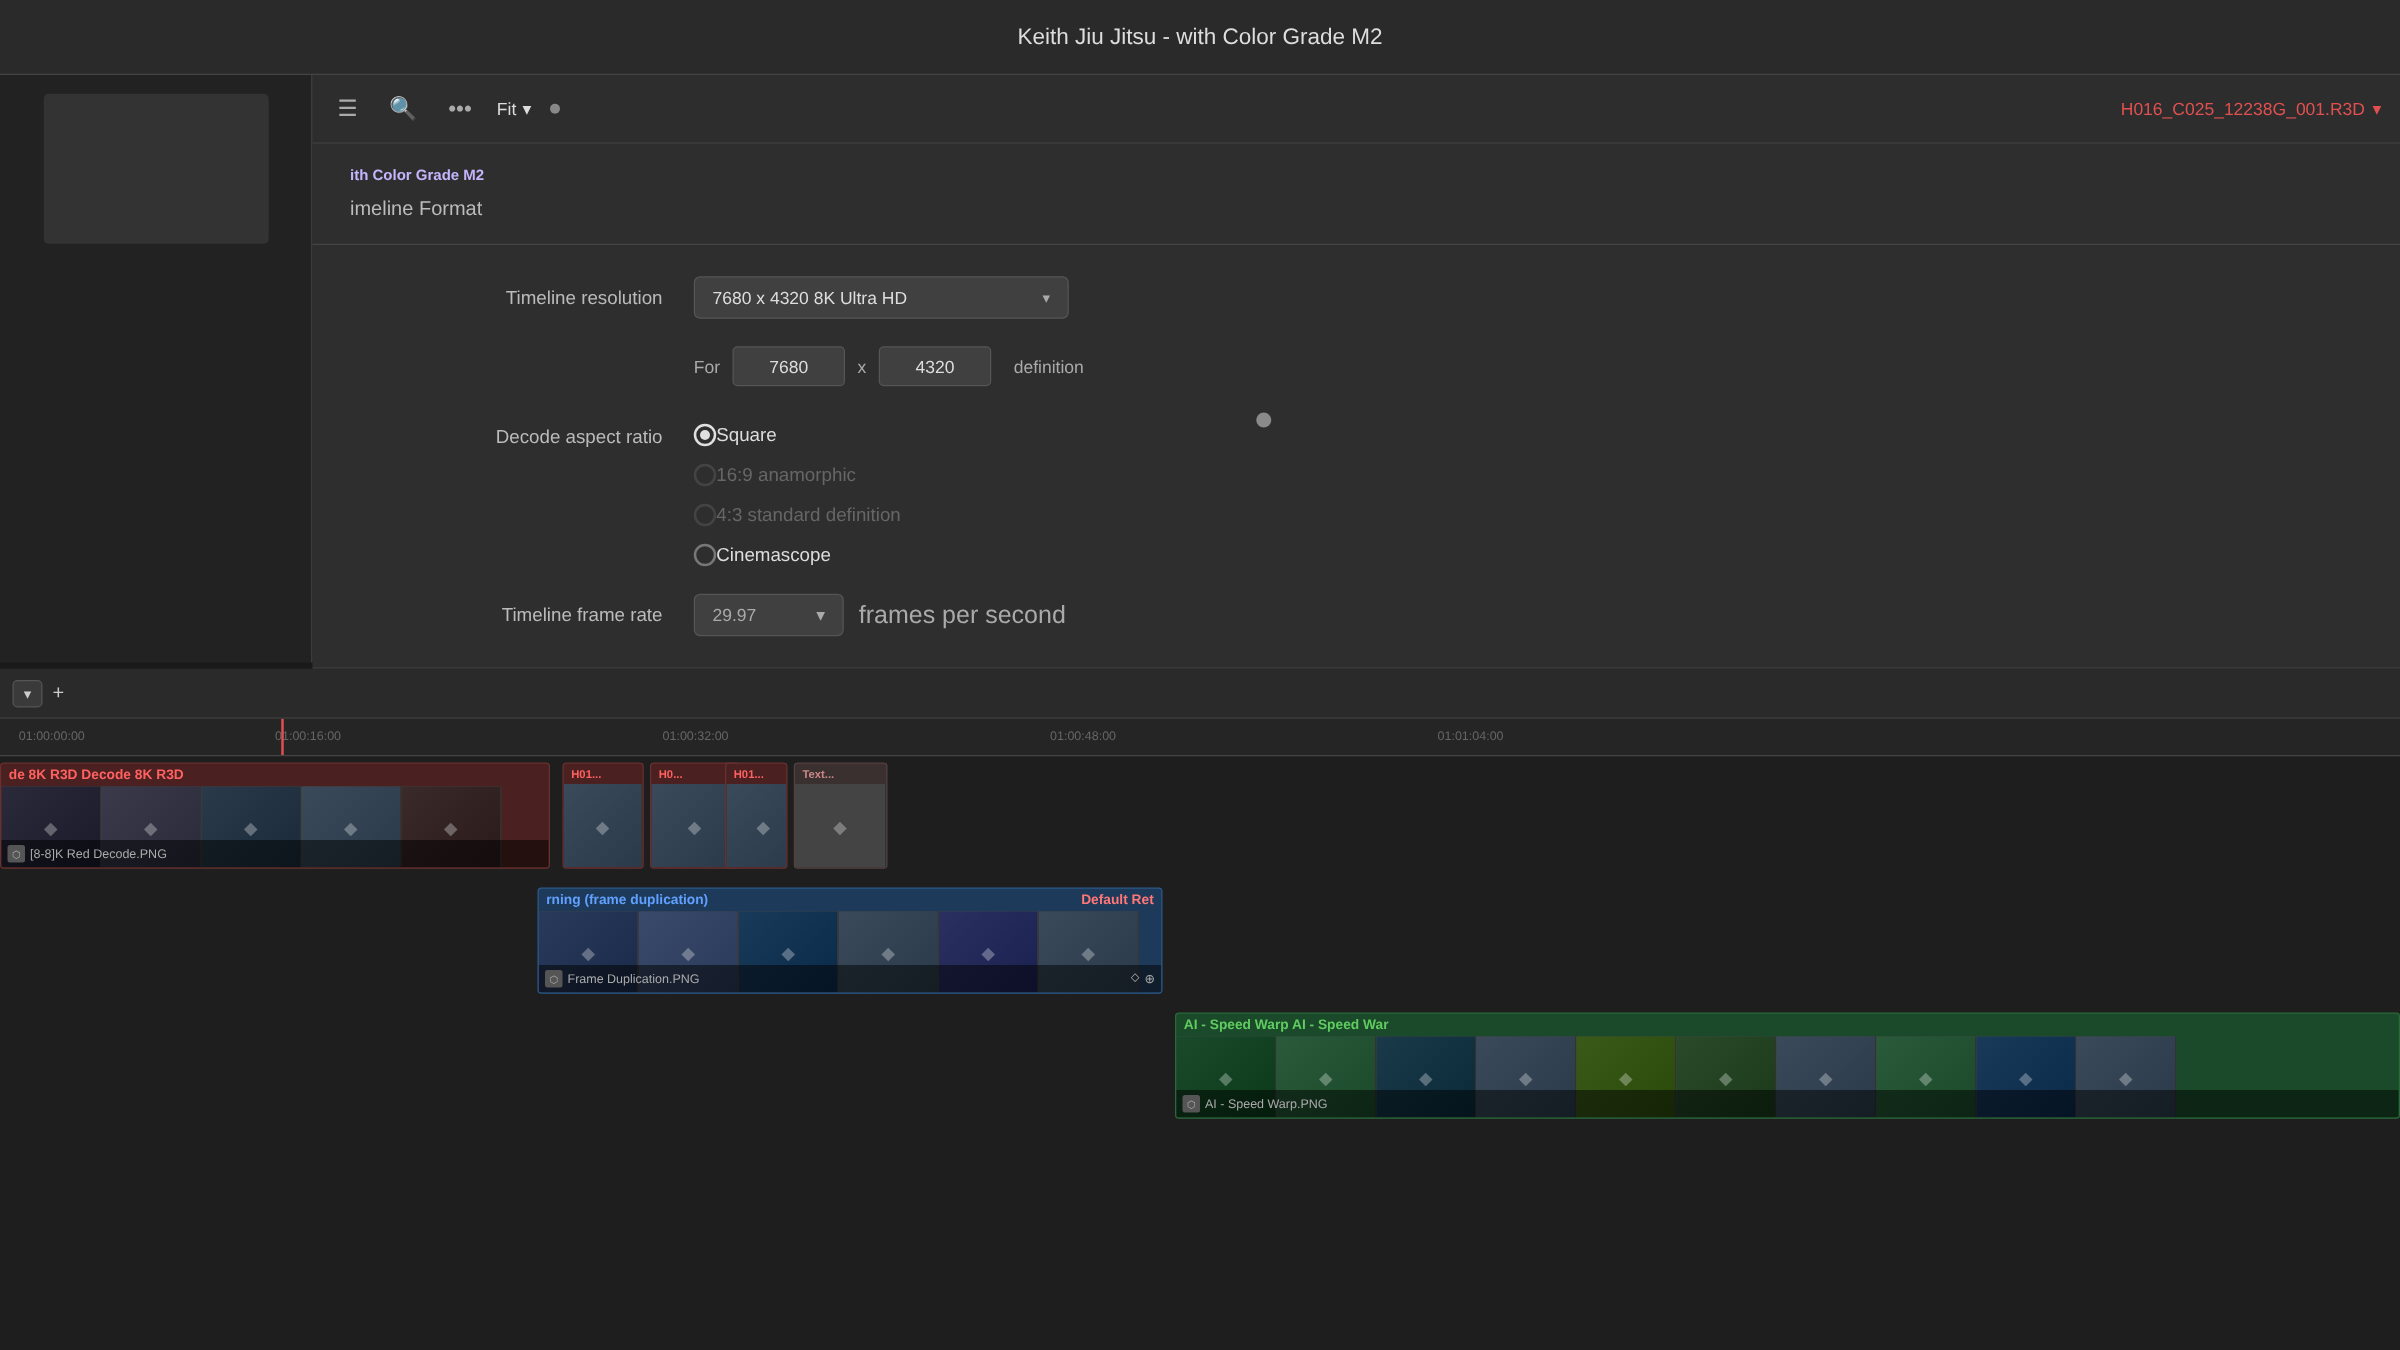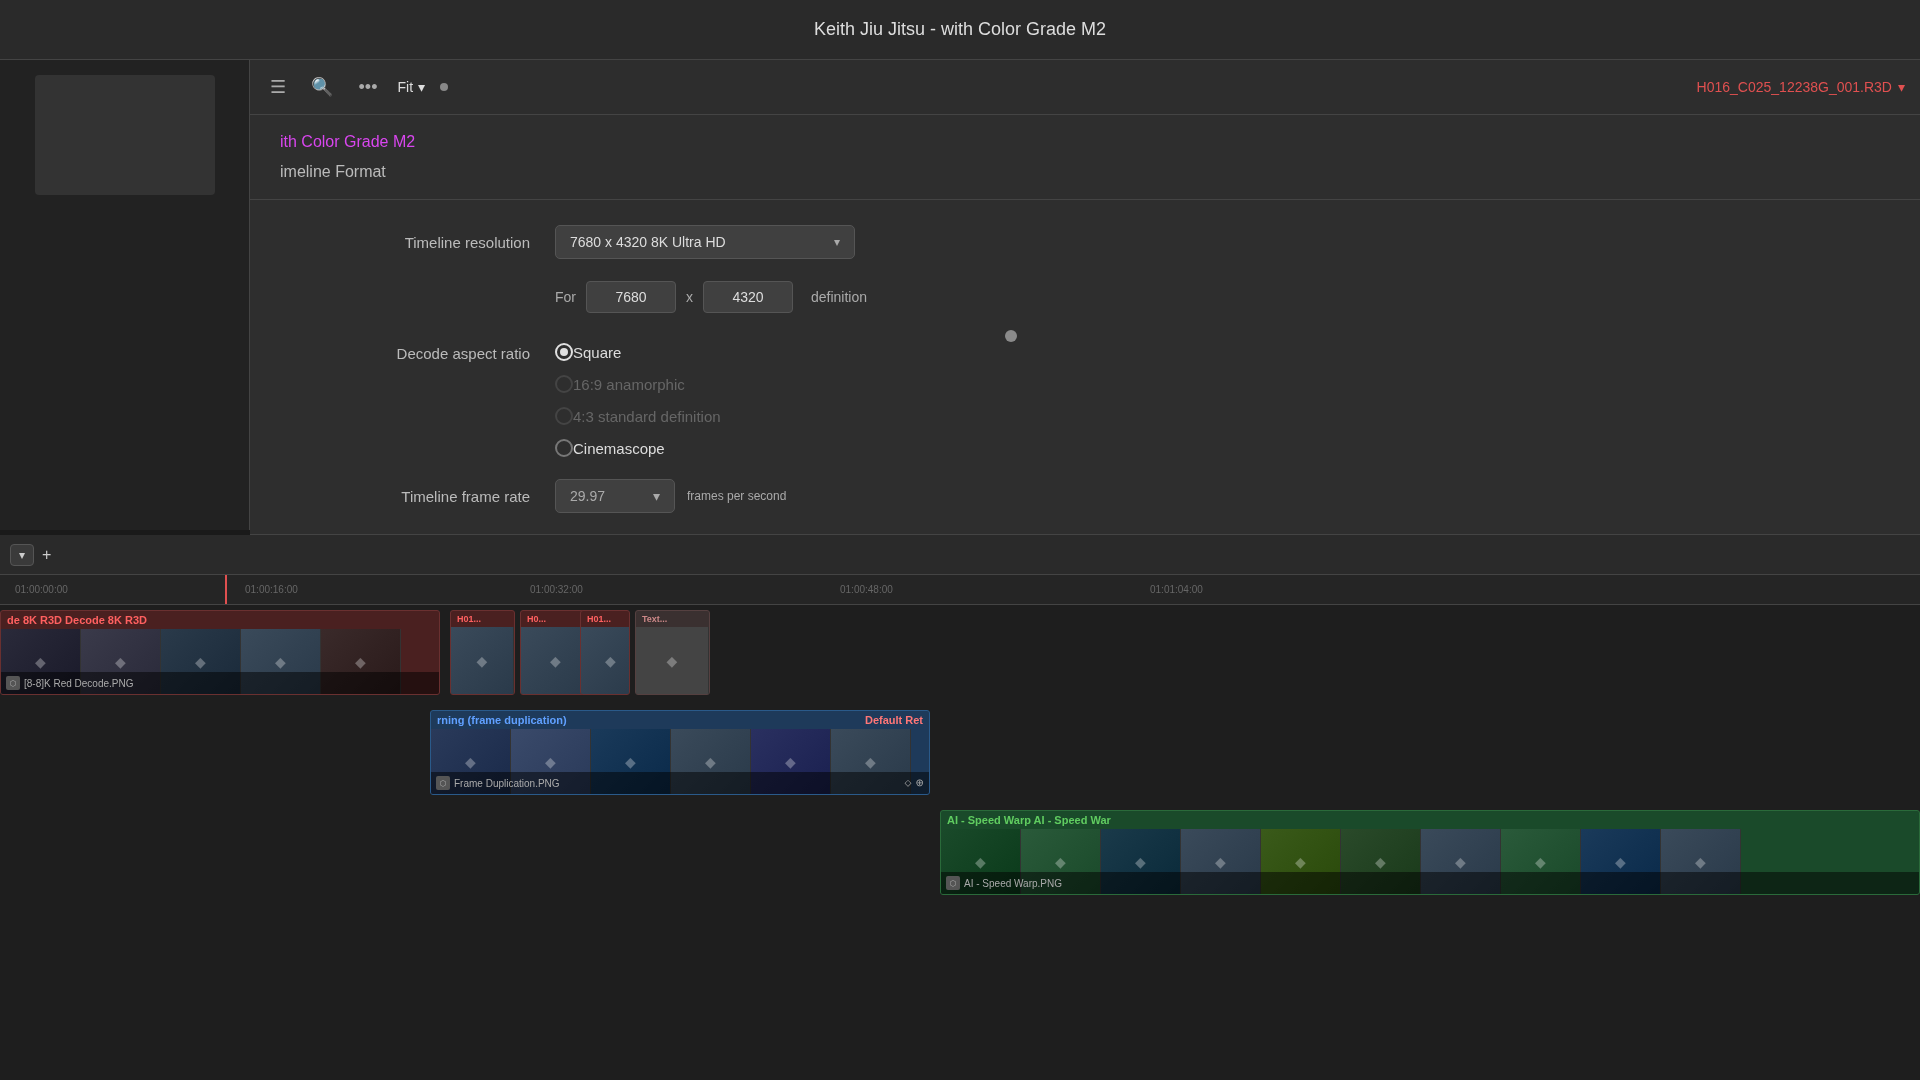--- a/index.html
+++ b/index.html
@@ -88,23 +88,23 @@
       position: absolute;
       top: 115px; left: 250px; right: 0;
       height: 420px;
       background: #2e2e2e;
       border-bottom: 1px solid #444;
     }
 
     
     .panel-header {
       padding: 18px 30px 12px;
-      font-size: 16px;
-      color: #d946ef;
-      font-weight: 400;
+      font-size: 12px;
+      color: #c4b5fd;
+      font-weight: 700;
     }
     .panel-subheader {
       padding: 0 30px 18px;
       font-size: 16px;
       color: #bbb;
       font-weight: 400;
       border-bottom: 1px solid #444;
     }
 
     
@@ -221,21 +221,21 @@
       border-radius: 5px;
       padding: 8px 14px;
       font-size: 14px;
       color: #aaa;
       cursor: pointer;
       min-width: 120px;
       justify-content: space-between;
     }
     .fps-label {
       color: #aaa;
-      font-size: 12px;
+      font-size: 20px;
       margin-left: 12px;
     }
 
     
     .timeline-area {
       position: absolute;
       top: 535px; left: 0; right: 0;
       bottom: 0;
       background: #1e1e1e;
     }
@@ -497,21 +497,21 @@
 
 <div class="timeline-area">
 
   <div class="timeline-toolbar">
     <div class="tl-btn">▾</div>
     <span class="tl-plus">+</span>
   </div>
 
   <div class="timeline-ruler">
     <span class="ruler-mark" style="left:15px;">01:00:00:00</span>
-    <span class="ruler-mark" style="left:220px;margin-left:25px;">01:00:16:00</span>
+    <span class="ruler-mark" style="left:220px;">01:00:16:00</span>
     <span class="ruler-mark" style="left:530px;">01:00:32:00</span>
     <span class="ruler-mark" style="left:840px;">01:00:48:00</span>
     <span class="ruler-mark" style="left:1150px;">01:01:04:00</span>
 
     <div class="playhead" style="left:225px;"></div>
   </div>
 
   <div class="timeline-tracks">
 
     <div style="position:absolute;top:0;left:0;right:0;height:95px;">

